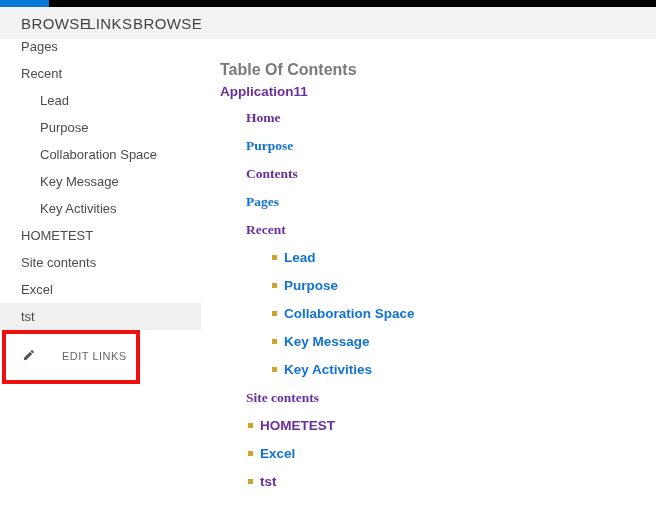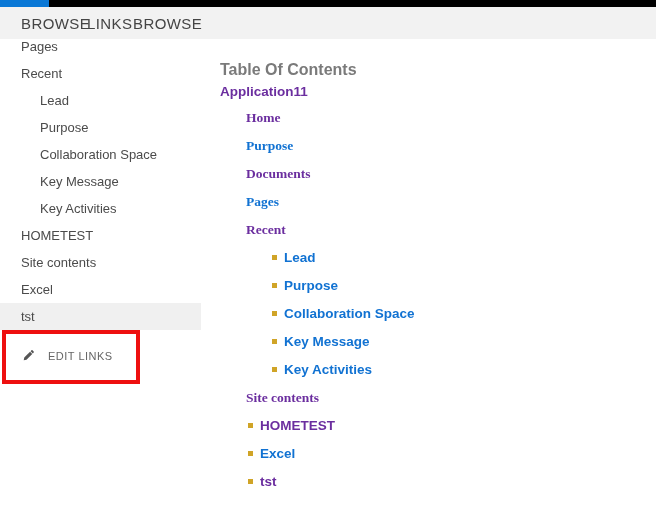--- a/index.html
+++ b/index.html
@@ -25,21 +25,21 @@
     font-size:13px;color:var(--nav-text,#4b4b4b);cursor:pointer;white-space:nowrap;
   }
   .nav-row.sub{padding-left:40px;}
   .nav-row.selected{background:var(--selected-row-bg,#f0f0f0);}
   
   .annotation-box{
     position:absolute;left:2px;top:330px;width:130px;height:46px;
     border:4px solid var(--annotation-red,#ee0f0f);pointer-events:none;
   }
   .edit-links{
-    position:absolute;left:22px;top:349px;display:flex;align-items:center;gap:13px;
+    position:absolute;left:22px;top:349px;display:flex;align-items:center;gap:27px;
     color:var(--edit-links-text,#666);font-size:11px;letter-spacing:.5px;cursor:pointer;white-space:nowrap;
   }
   .pencil{width:13px;height:13px;display:block;}
   
   .main-title{
     position:absolute;left:220px;top:50px;font-size:16px;
     color:var(--title-gray,#7a7a7a);white-space:nowrap;
   }
   .toc{position:absolute;left:220px;top:84px;width:420px;}
   .toc-item{
@@ -97,21 +97,21 @@
   <div class="toc-item root visited">
       <span>Application11</span>
     </div>
   <div class="toc-item lvl1 visited">
       <span>Home</span>
     </div>
   <div class="toc-item lvl1 unvisited">
       <span>Purpose</span>
     </div>
   <div class="toc-item lvl1 visited">
-      <span>Documents</span>
+      <span>Contents</span>
     </div>
   <div class="toc-item lvl1 unvisited">
       <span>Pages</span>
     </div>
   <div class="toc-item lvl1 visited">
       <span>Recent</span>
     </div>
   <div class="toc-item lvl2 unvisited">
       <span class="bullet"></span>
       <span>Lead</span>

